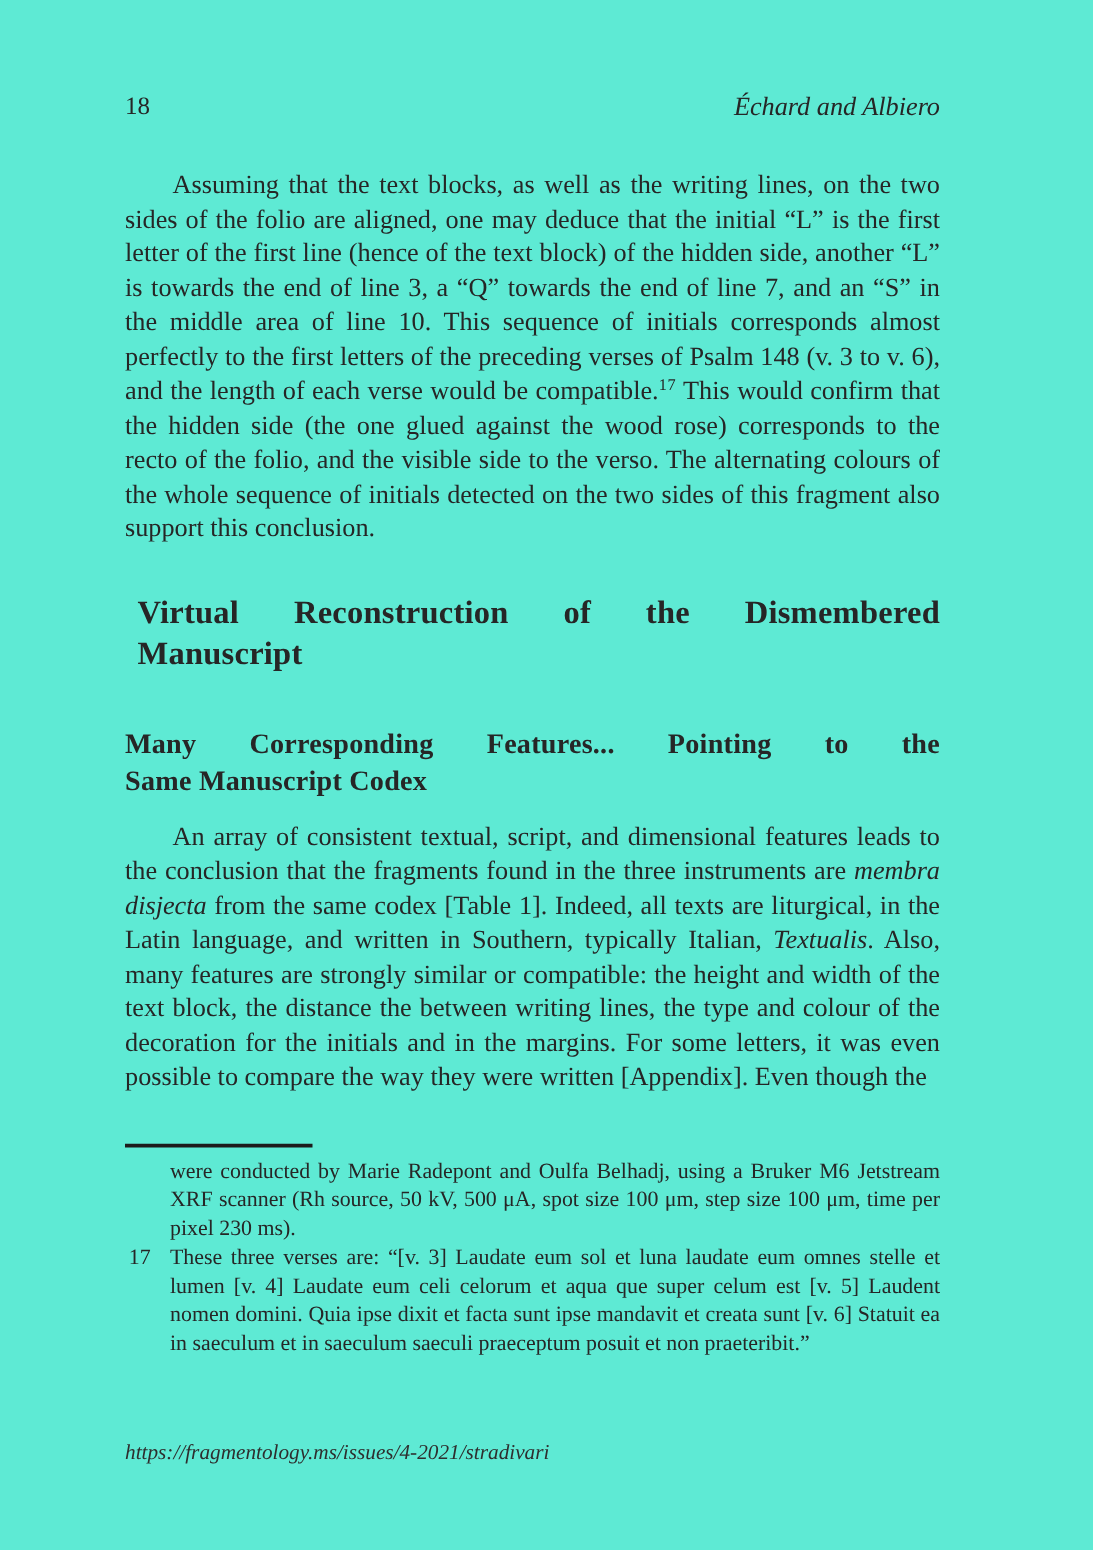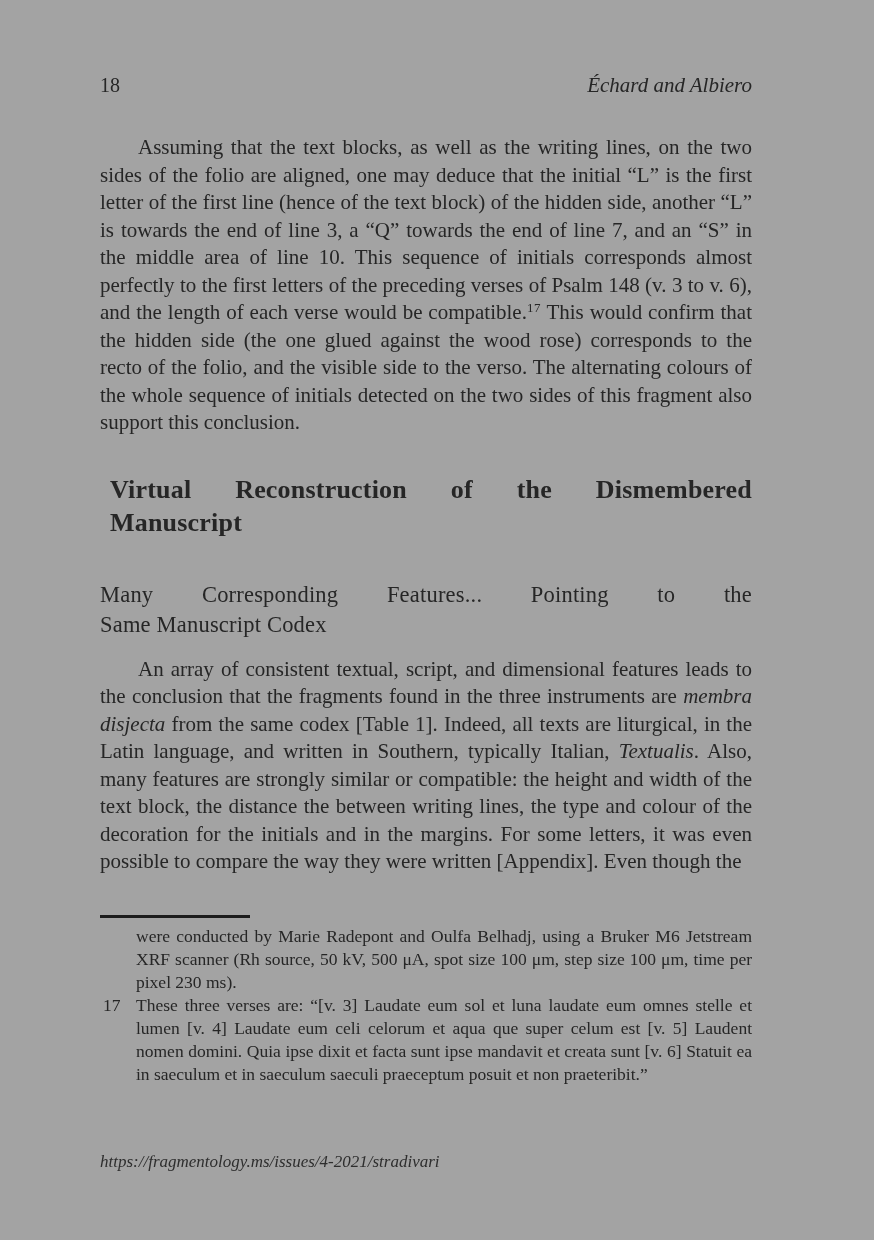--- a/index.html
+++ b/index.html
@@ -5,21 +5,21 @@
   html, body {
     margin: 0;
     padding: 0;
     background: #e8e8e8;
   }
   .page {
     position: relative;
     width: 874px;
     height: 1240px;
     margin: 0 auto;
-    background: #a3a3a3;
+    background: #5eead4;
     color: #262626;
     font-family: "Liberation Serif", "DejaVu Serif", serif;
     box-sizing: border-box;
     padding: 72px 122px 0 100px;
     overflow: hidden;
   }
 
   
   .running-head {
     position: relative;
@@ -66,21 +66,21 @@
   .h1 {
     margin: 36px 0 0 10px;
     font-size: 26px;
     font-weight: bold;
     line-height: 33px;
     letter-spacing: 0.2px;
   }
   .h2 {
     margin: 41px 0 0 0;
     font-size: 22.5px;
-    font-weight: normal;
+    font-weight: bold;
     line-height: 30px;
     letter-spacing: 0.2px;
   }
   .jline {
     display: block;
     text-align: justify;
     overflow: hidden;
   }
   .h1 .jline { height: 33px; }
   .h2 .jline { height: 30px; }

